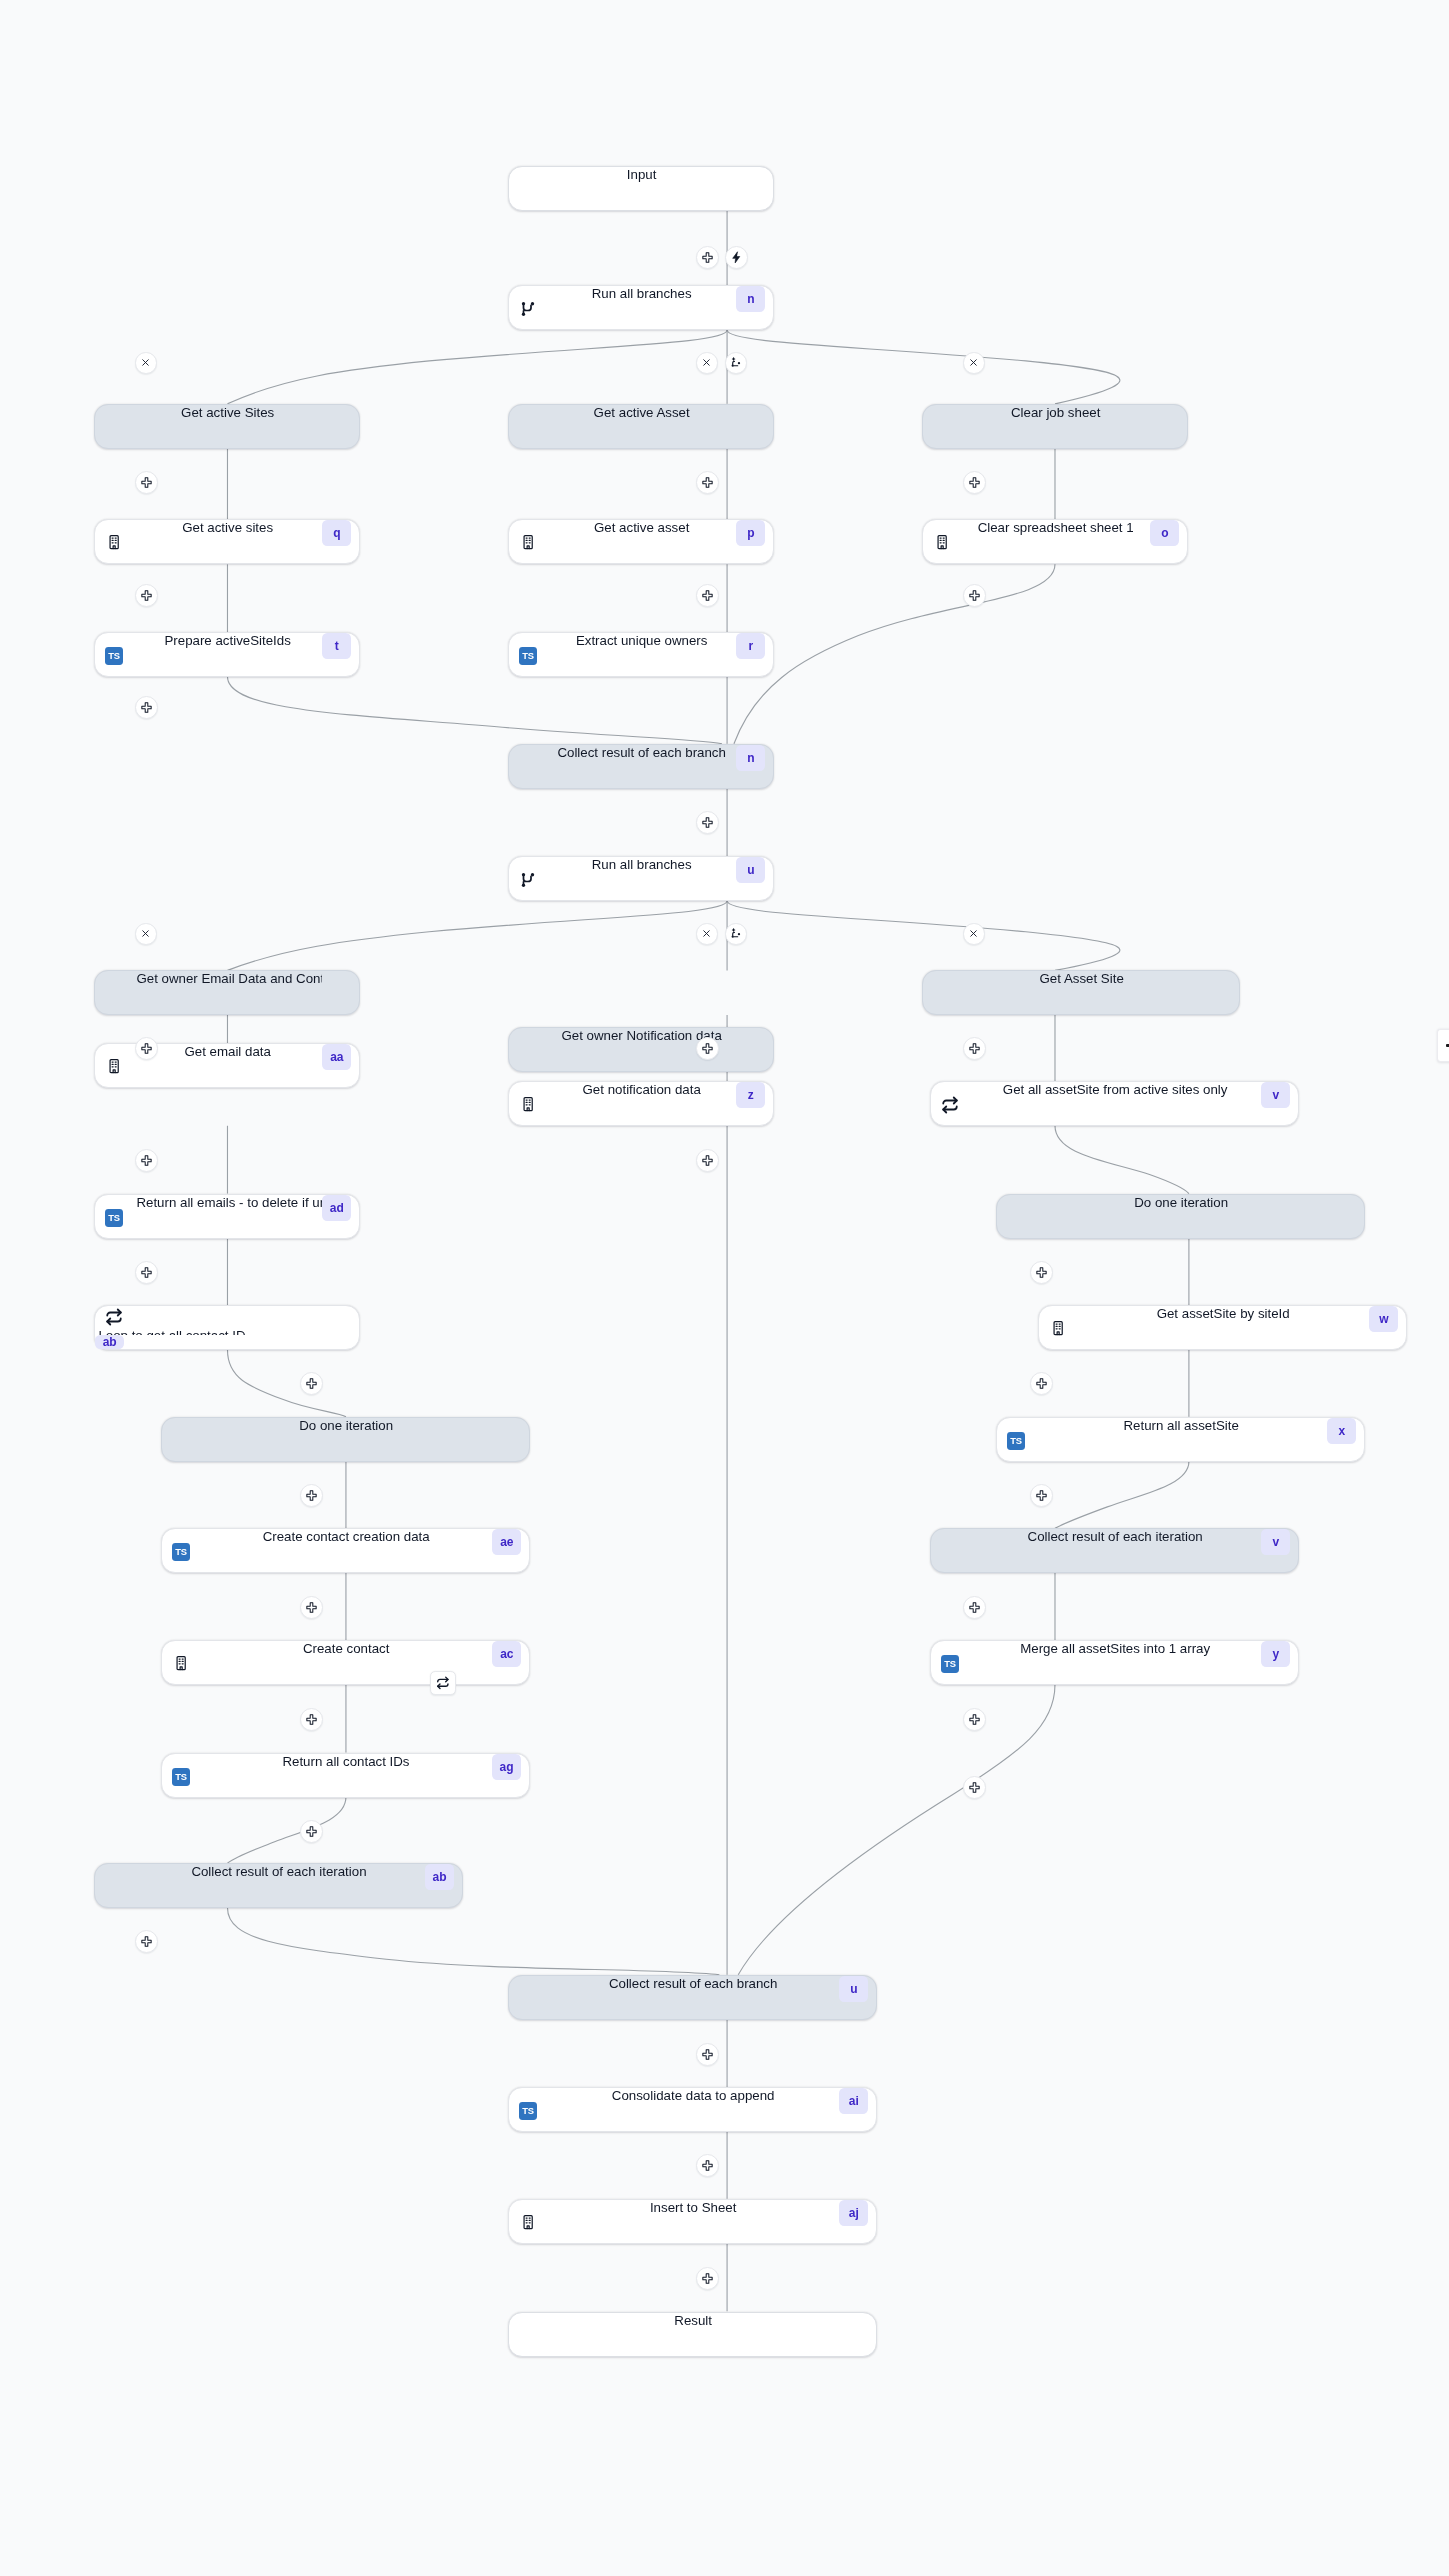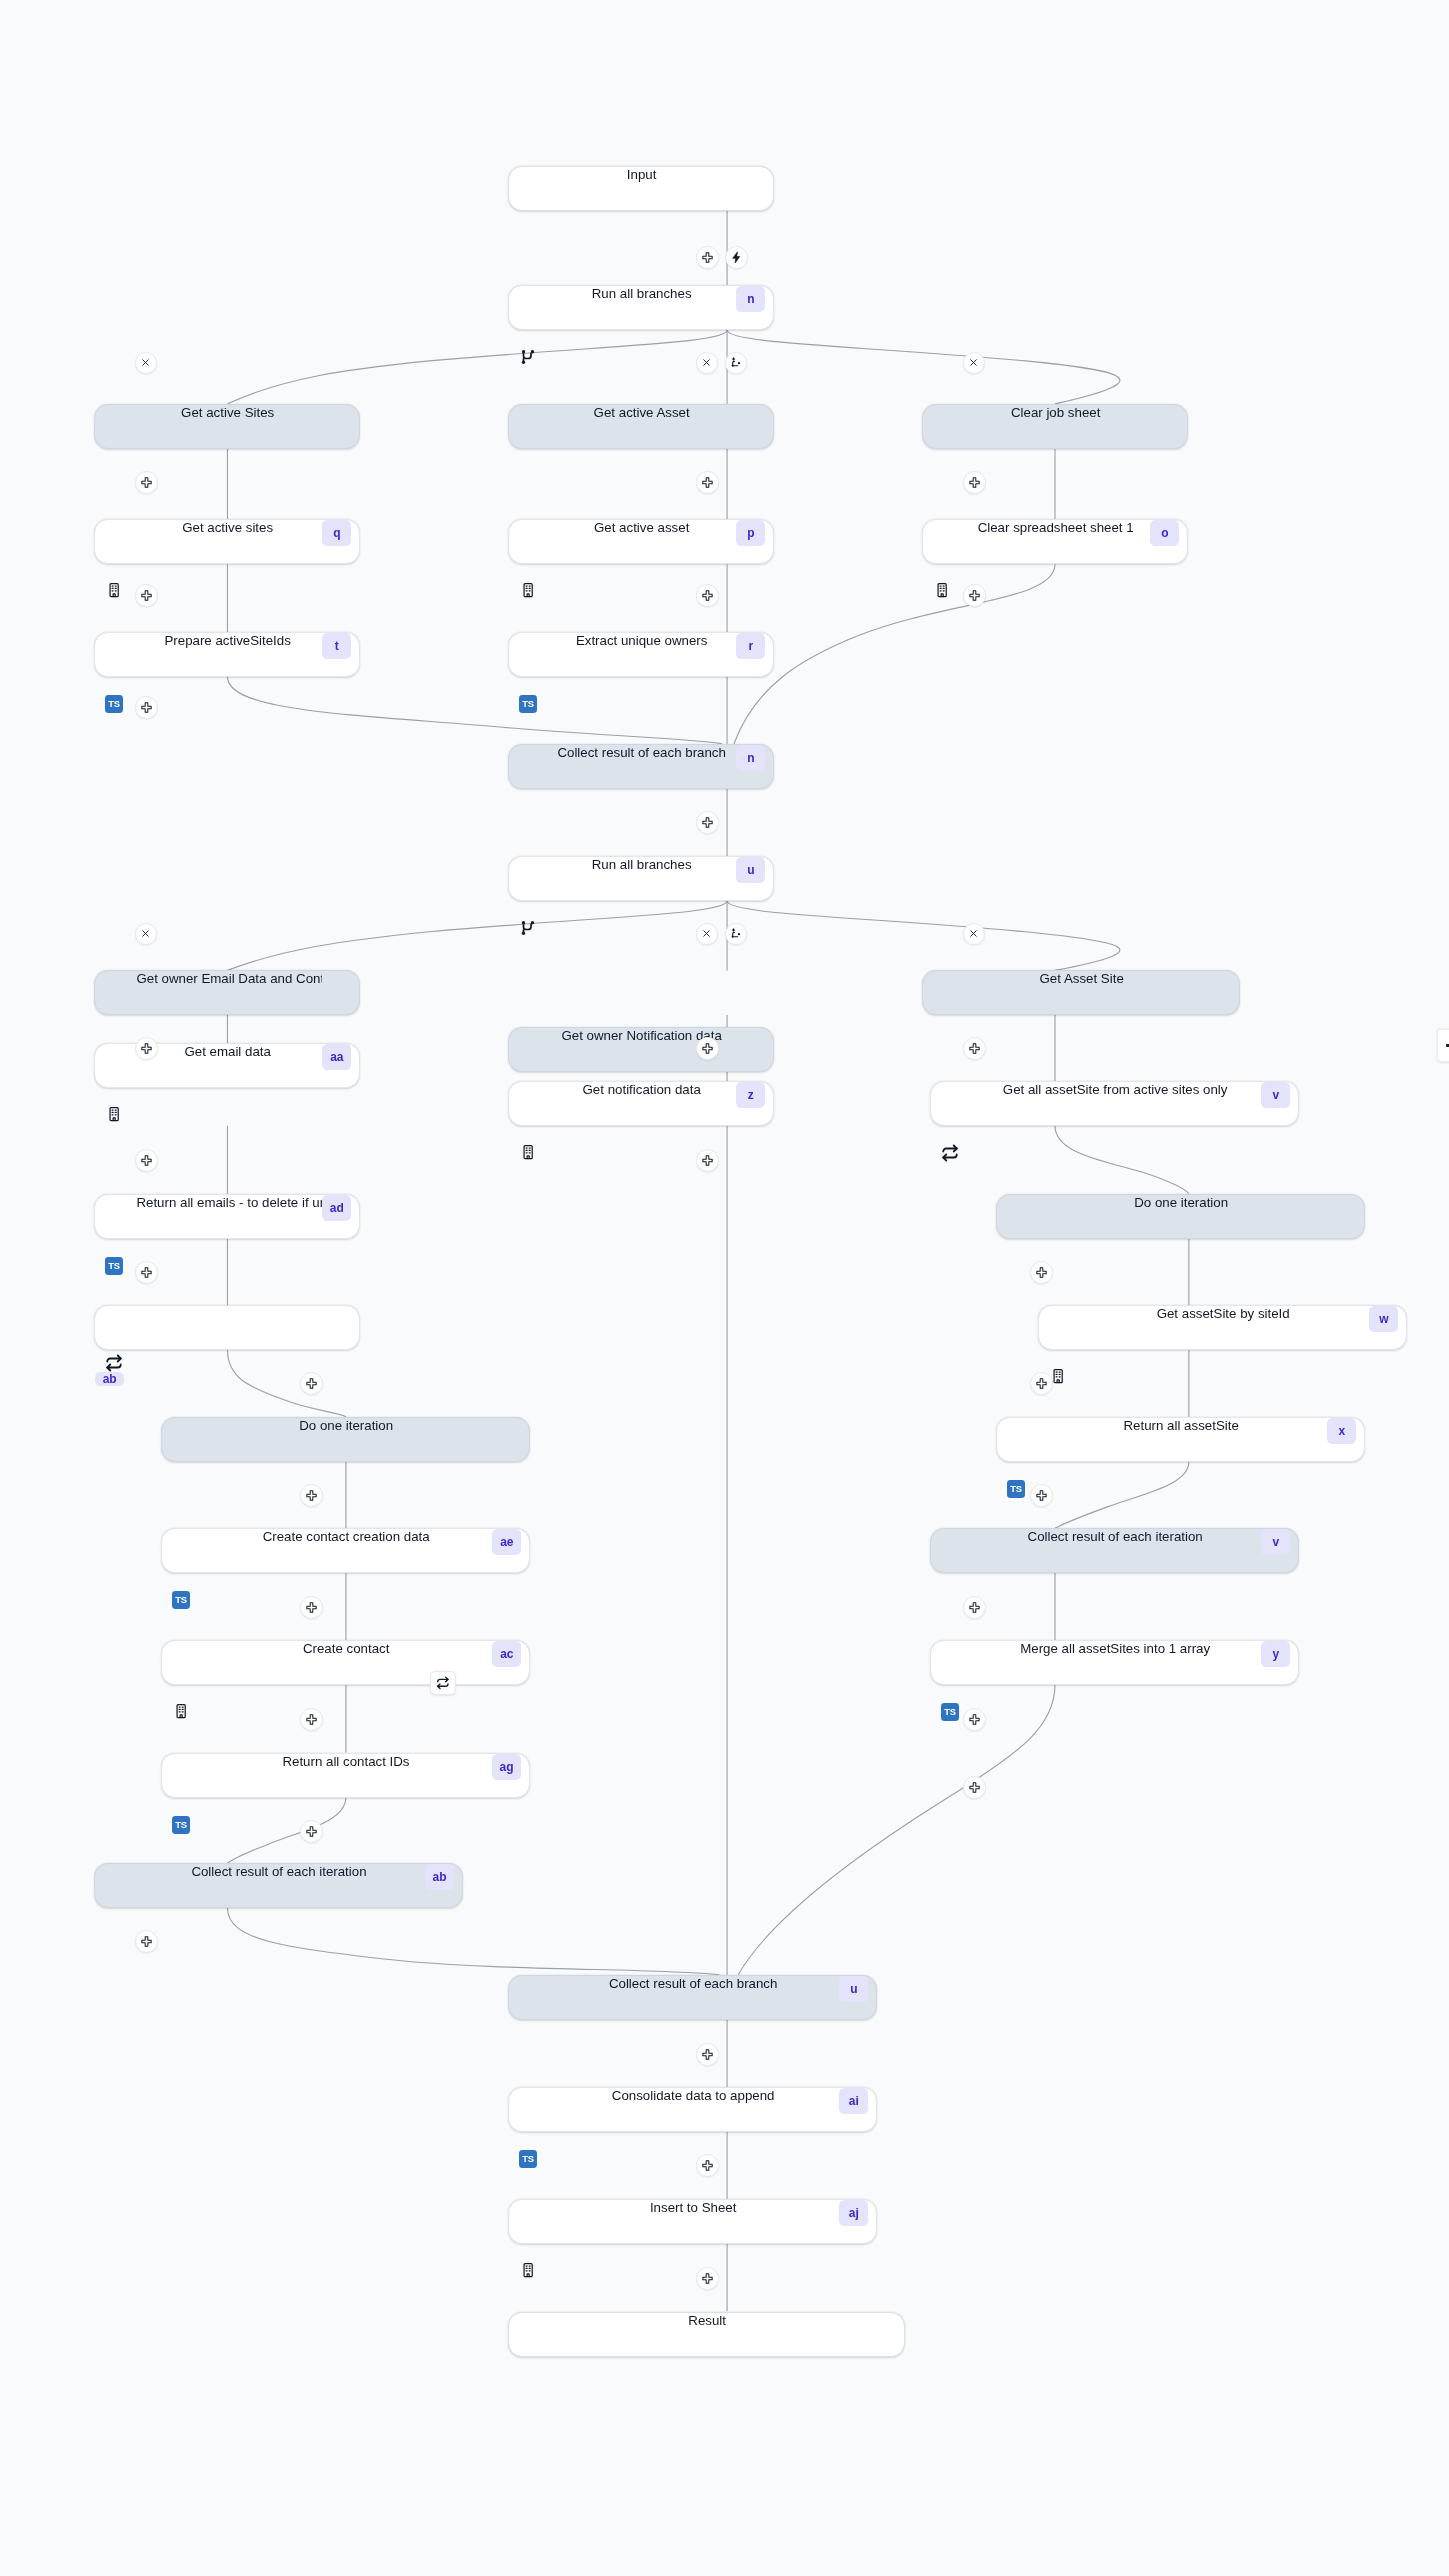--- a/index.html
+++ b/index.html
@@ -22,21 +22,21 @@
     height: 45px;
     display: flex;
     align-items: flex-start;
     border-radius: 14px;
     font-size: 13.3px;
     color: #111827;
     box-shadow: 0 0.9px 1.7px rgba(16,24,40,.10), 0 0.9px 2.6px rgba(16,24,40,.06);
   }
   .node .ico {
     width: 38px; min-width: 38px; height: 45px;
-    display: flex; align-items: center; justify-content: center; margin-top: 48px;
+    display: flex; align-items: center; justify-content: center;
   }
   .node .ico-pad { width: 38px; min-width: 38px; }
   .node .ttl {
     flex: 1 1 auto;
     text-align: center;
     white-space: nowrap;
     overflow: hidden;
     padding: 0 3.4px;
   }
   .node .badge {
@@ -425,21 +425,21 @@
         <div class="ico">
           <svg class="svg-ico" viewBox="0 0 24 24" fill="none" stroke="#111827" stroke-width="1.8" stroke-linecap="round" stroke-linejoin="round" width="16.3" height="16.3">
             <rect x="6" y="2.5" width="12" height="19" rx="1.4"></rect>
             <path d="M9 6h1.5M13.5 6H15M9 9.5h1.5M13.5 9.5H15M9 13h1.5M13.5 13H15"></path>
             <path d="M10.5 21.5v-4h3v4"></path>
           </svg>
         </div>
         <div class="ttl">Insert to Sheet</div>
         <div class="badge">aj</div>
       </div>
-      <div class="node io" style="left: 508px; top: 2312px; width: 397px;">
+      <div class="node io" style="left: 508px; top: 2312px; width: 369px;">
         <div class="ico-pad"></div>
         <div class="ttl">Result</div>
         <div class="badge-pad"></div>
       </div>
     </div>
   <div id="handle-layer">
       <div class="handle" style="left: 696px; top: 246px;">
         <svg class="svg-ico" viewBox="0 0 24 24" fill="none" stroke="#111827" stroke-width="1.9" stroke-linecap="round" stroke-linejoin="round" width="13" height="13">
           <path d="M9.6 3.4h4.8v6.2h6.2v4.8h-6.2v6.2H9.6v-6.2H3.4V9.6h6.2z" fill="#fff"></path>
         </svg>

